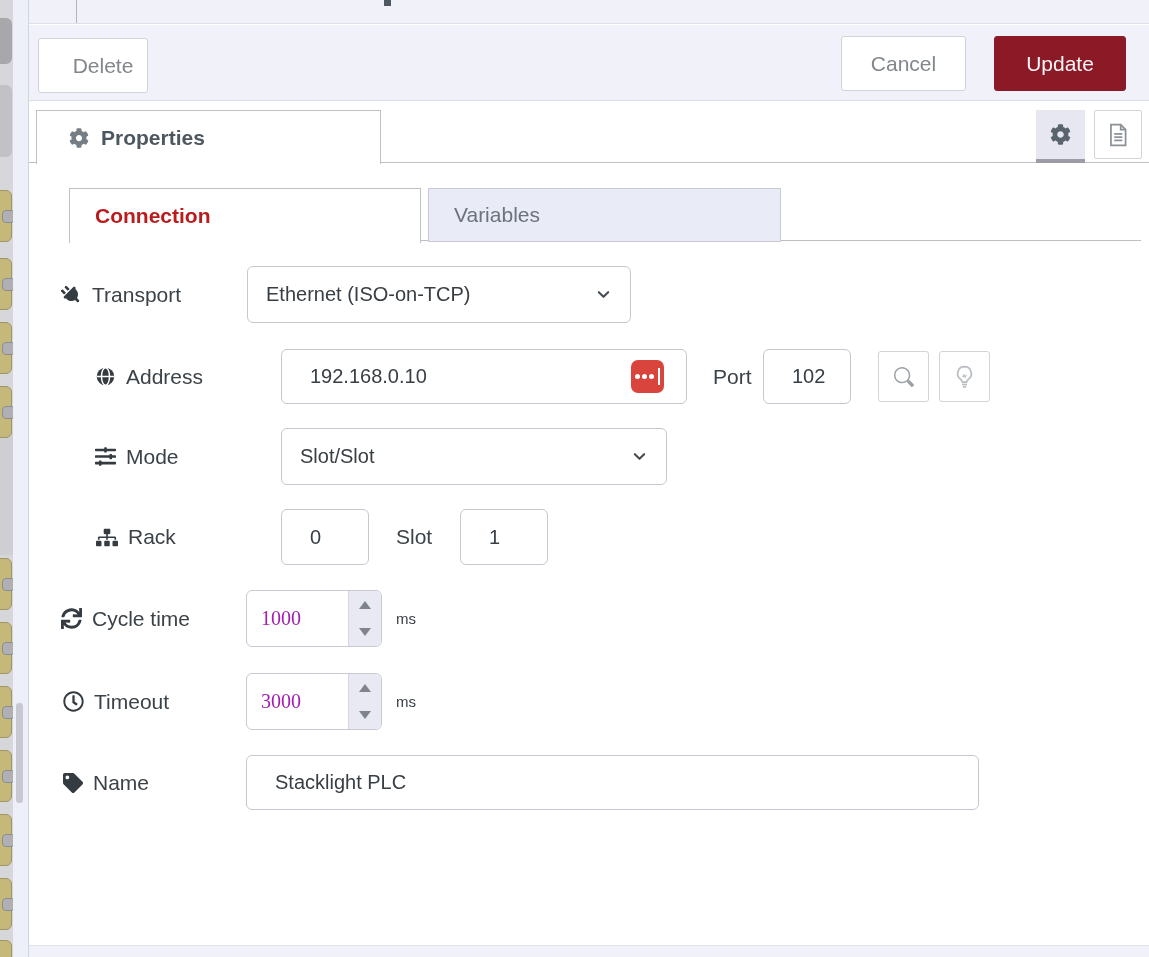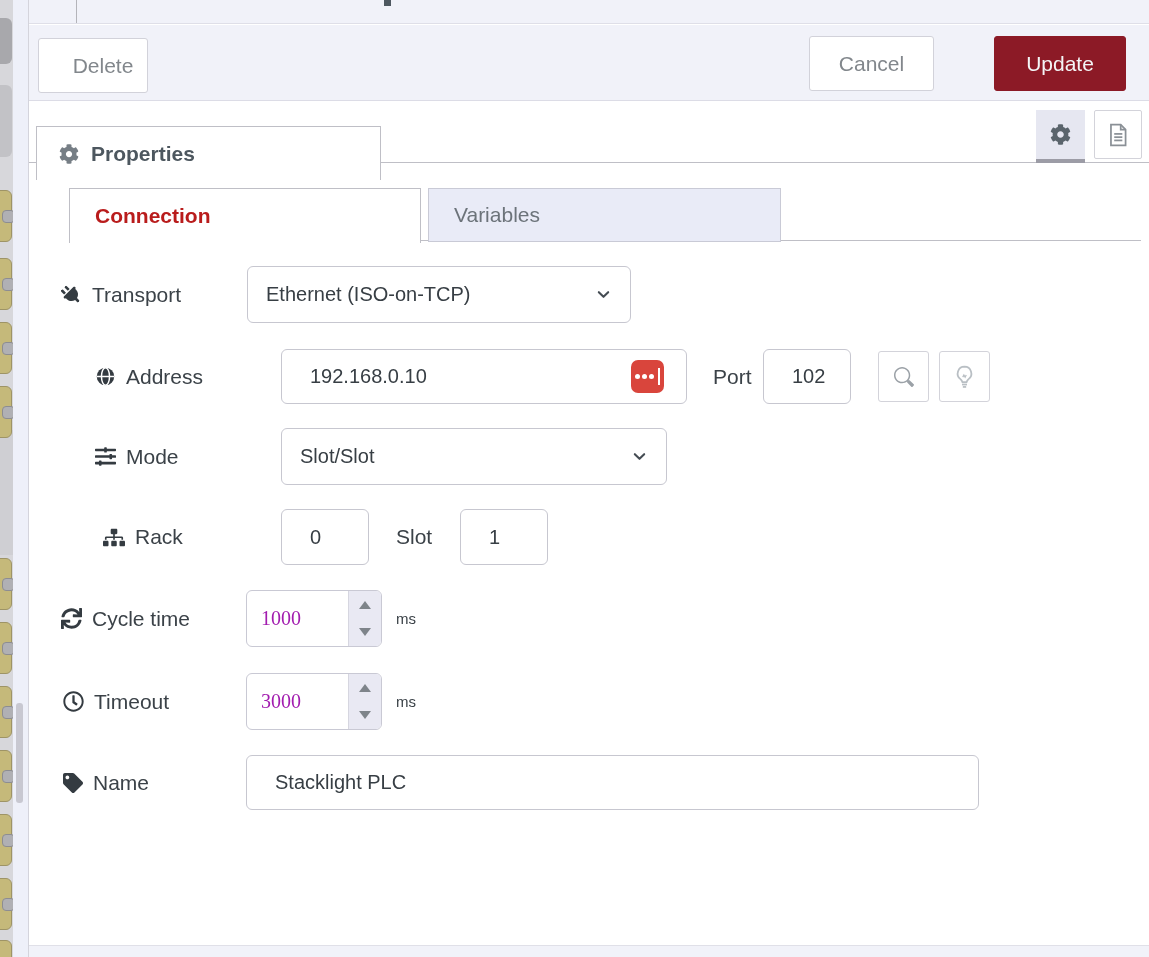--- a/index.html
+++ b/index.html
@@ -17,26 +17,26 @@
 
   
   #dialog { position:absolute; left:28px; top:0; width:1121px; height:957px; background:#fff; border-left:1px solid #d4d4dc; }
   #hdr-strip { position:absolute; left:0; top:0; width:100%; height:24px; background:#f1f2f9; border-bottom:1px solid #dfdfe8; }
   #hdr-mark { position:absolute; left:355px; top:0; width:7px; height:6px; background:#4e5860; }
   #hdr-vline { position:absolute; left:47px; top:0; width:1px; height:23px; background:#b4b4ba; }
   #btn-row { position:absolute; left:0; top:25px; width:100%; height:76px; background:#f1f2f9; border-bottom:1px solid #dcdce6; }
 
   .btn { position:absolute; display:flex; align-items:center; justify-content:center; background:#fff; border:1px solid #d2d2da; border-radius:3px; font-size:21px; color:#82878c; cursor:pointer; }
   #delete-btn { left:9px;  top:13px; width:110px; height:55px;padding-left:20px; }
-  #cancel-btn { left:780px; top:11px; width:125px; height:55px; }
+  #cancel-btn { left:812px; top:11px; width:125px; height:55px; }
   #update-btn { left:965px; top:11px; width:132px; height:55px; background:#8c1a26; border:1px solid #8c1a26; color:#f4f5f6; }
 
   
   #ptab-row { position:absolute; left:0; top:101px; width:100%; height:62px; background:#fff; border-bottom:1px solid #bfbfc6; }
-  #properties-tab { position:absolute; left:7px; top:126px; width:345px; height:54px; background:#fff; border:1px solid #bfbfc6; border-bottom:none; z-index:2; display:flex; align-items:center; padding-left:22px; gap:12px; }
+  #properties-tab { position:absolute; left:7px; top:110px; width:345px; height:54px; background:#fff; border:1px solid #bfbfc6; border-bottom:none; z-index:2; display:flex; align-items:center; padding-left:32px; gap:12px; }
   #properties-tab .ptxt { font-size:21px; font-weight:bold; color:#4d575f; }
   #properties-tab svg { color:#767e85; }
   .viewbtn { position:absolute; display:flex; align-items:center; justify-content:center; cursor:pointer; }
   #gear-viewbtn { left:1007px; top:110px; width:49px; height:53px; background:#e6e7f1; border-bottom:4px solid #9c9ca6; color:#5a646c; }
   #doc-viewbtn  { left:1065px; top:110px; width:48px; height:49px; background:#fff; border:1px solid #d3d3da; border-radius:2px; color:#8a9096; }
 
   
   #subtab-line { position:absolute; left:40px; top:240px; width:1072px; height:1px; background:#bfbfc6; }
   .subtab { position:absolute; top:188px; height:54px; display:flex; align-items:center; padding-left:25px; font-size:21px; cursor:pointer; }
   #tab-connection { left:40px;  width:352px; background:#fff; border:1px solid #bfbfc6; border-bottom:none; z-index:2; height:55px; font-weight:bold; color:#b91c1c; }
@@ -245,21 +245,21 @@
         </svg>
       <span>Mode</span>
     </div>
     <div class="selbox" style="left:252px;top:428px;width:386px;height:57px">
       <span>Slot/Slot</span>
       <svg class="chev" width="17" height="15">
           <use href="#i-chev"></use>
         </svg>
     </div>
 
-    <div class="flabel" style="left:74px;top:509px;height:56px">
+    <div class="flabel" style="left:67px;top:509px;height:56px">
       <svg width="22" height="19">
           <use href="#i-sitemap"></use>
         </svg>
       <span>Rack</span>
     </div>
     <input class="tinput" style="left: 252px; top: 509px; width: 88px; height: 56px;" value="0">
     <div class="flabel" style="left:367px;top:509px;height:56px">
       <span>Slot</span>
     </div>
     <input class="tinput" style="left: 431px; top: 509px; width: 88px; height: 56px;" value="1">

